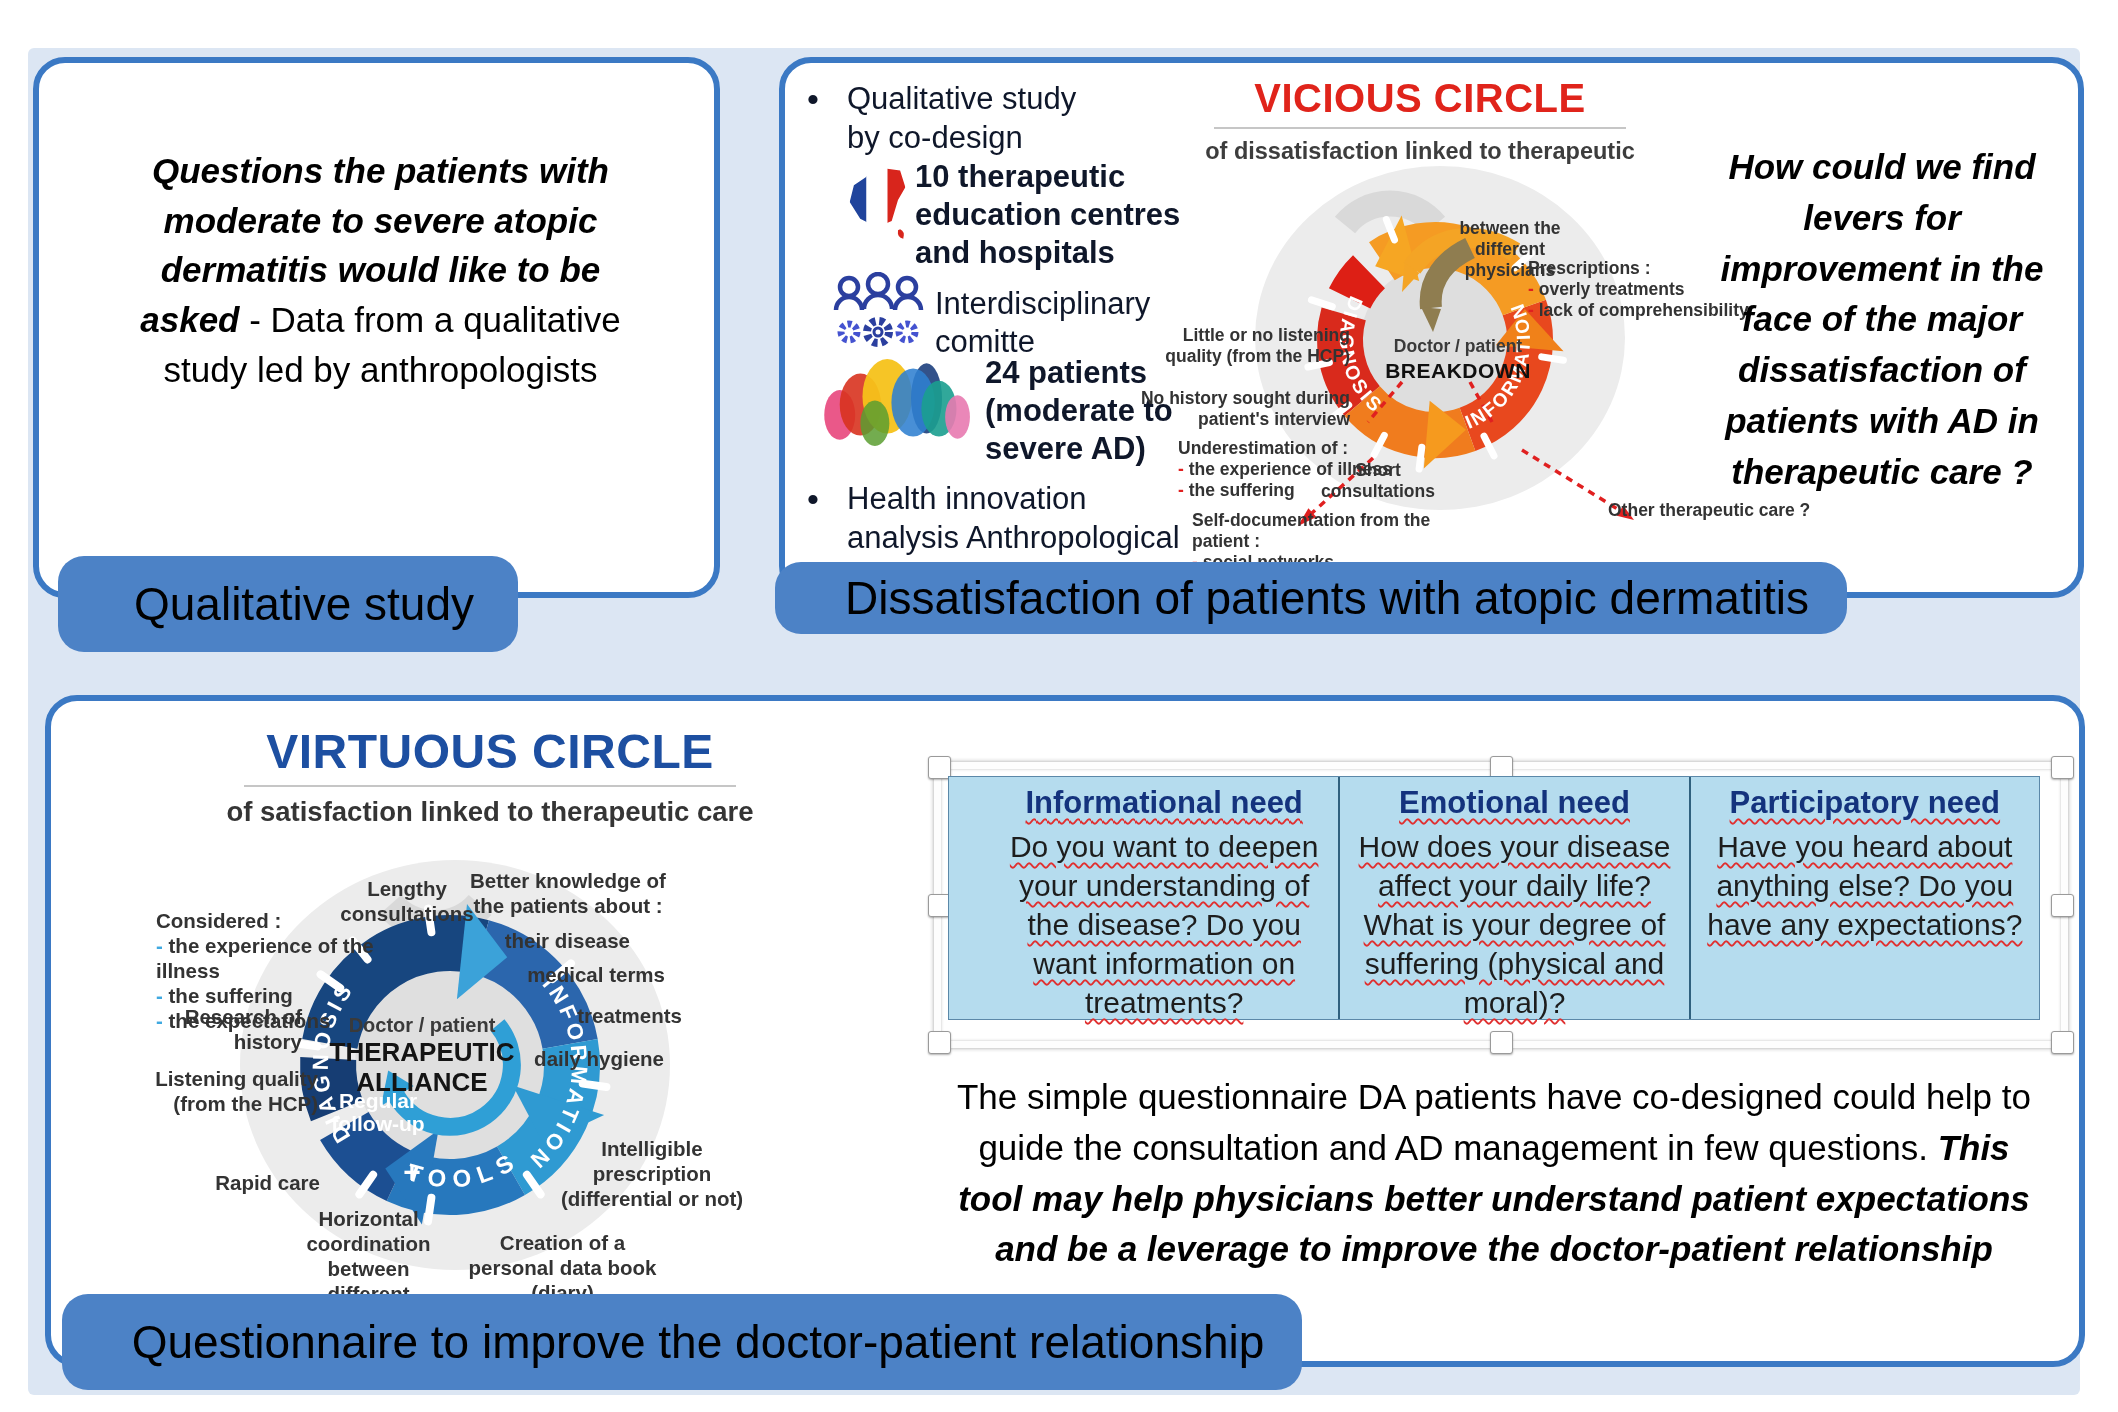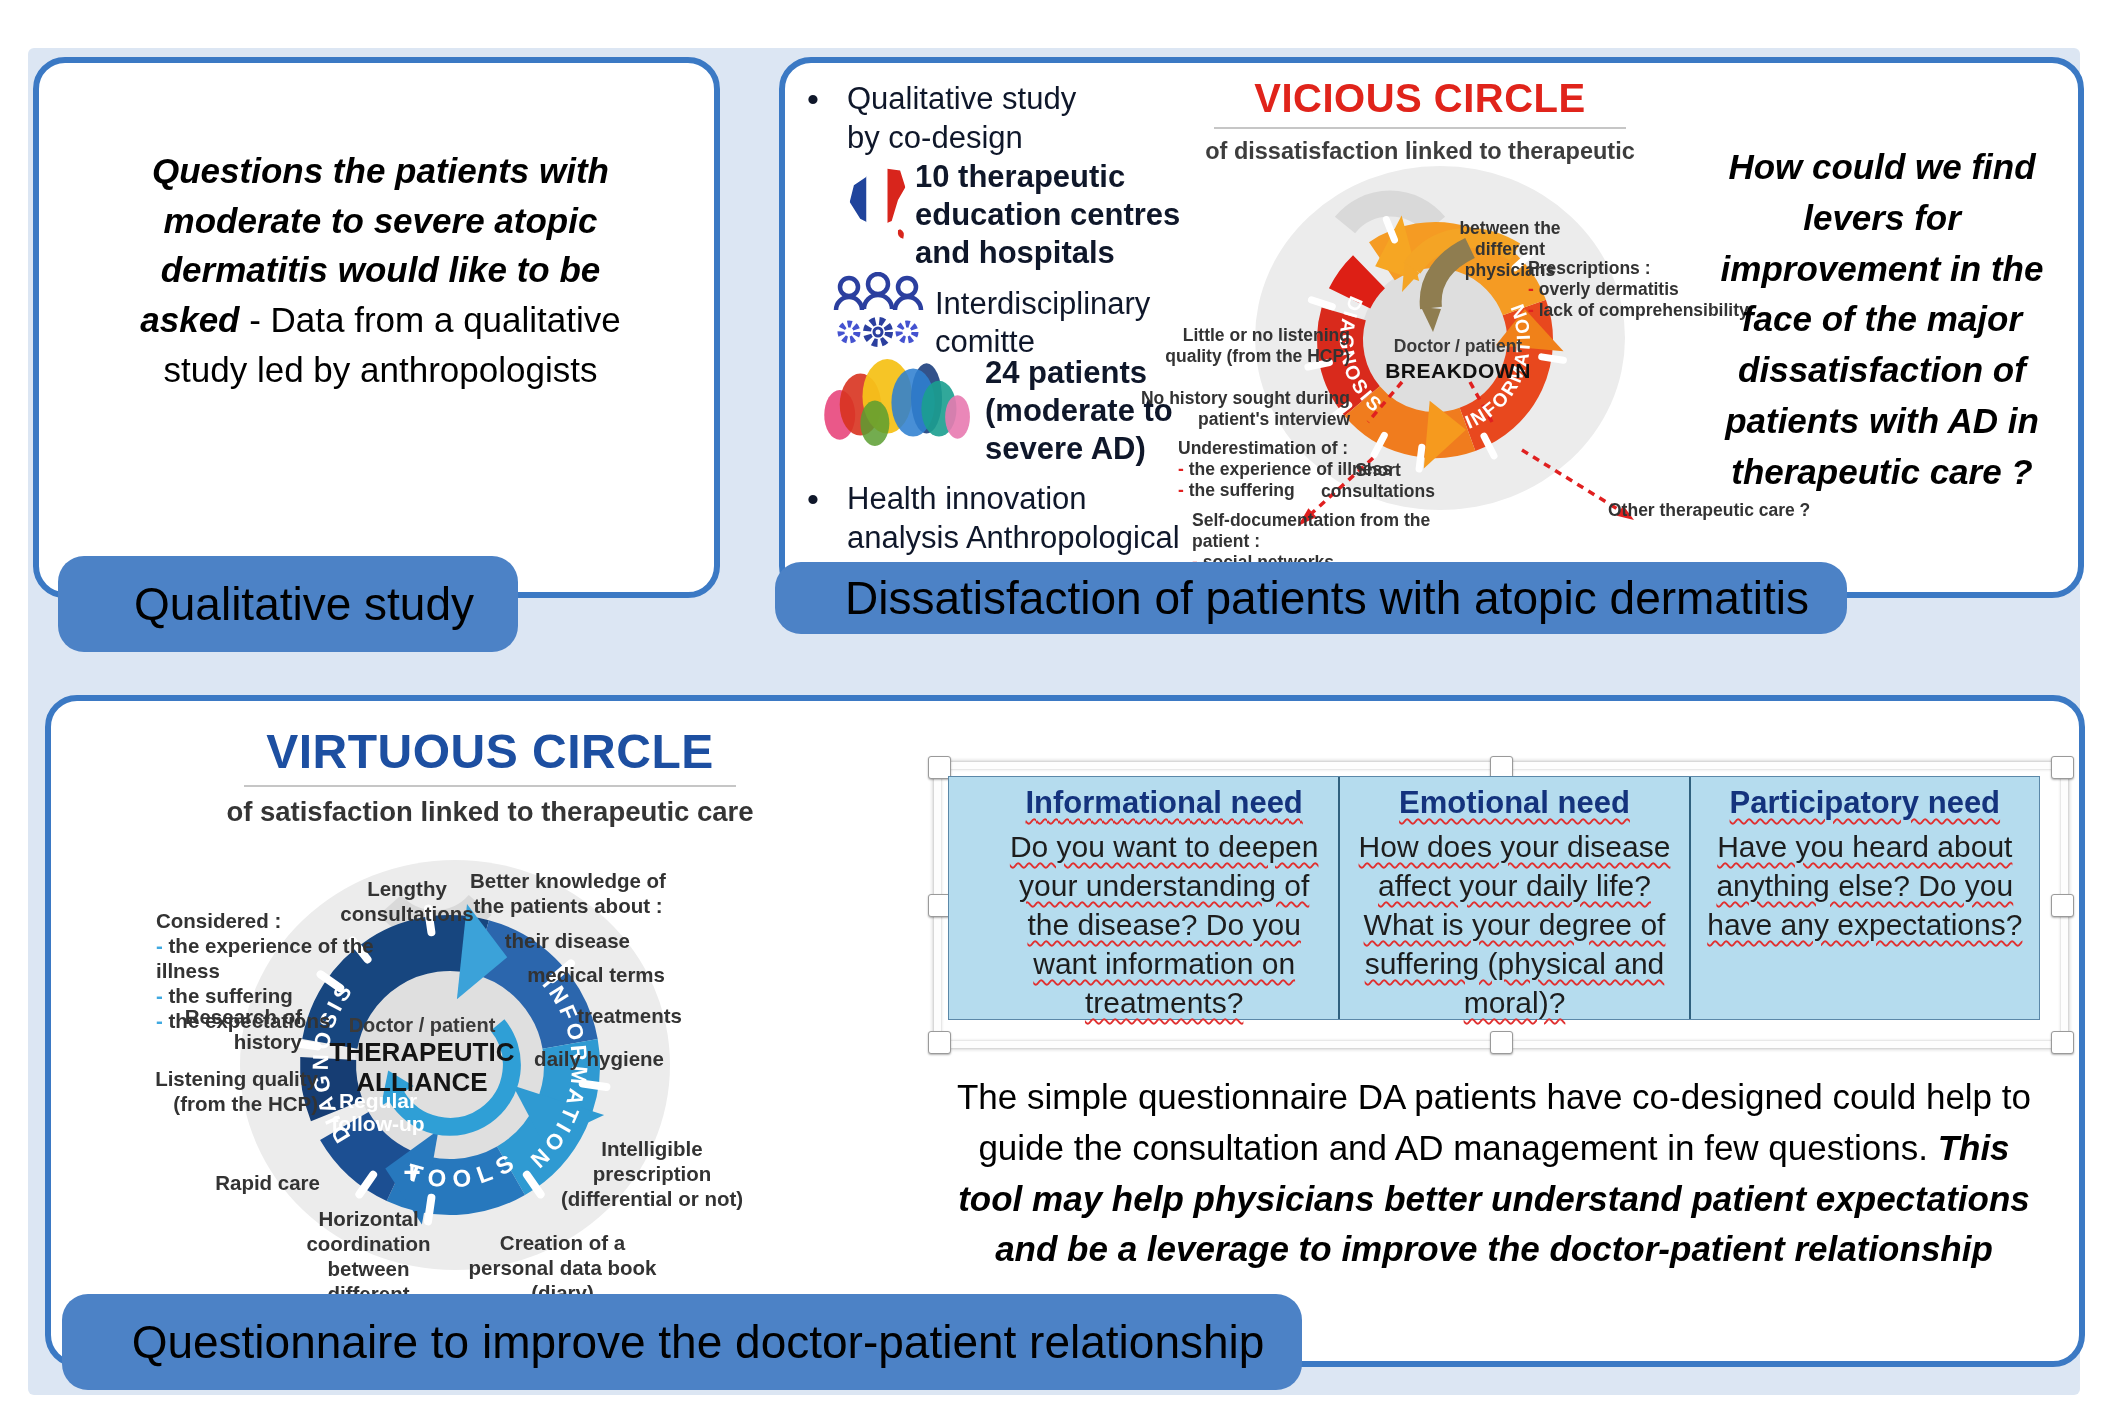--- a/index.html
+++ b/index.html
@@ -218,21 +218,21 @@
       </text>
       <text class="ringword" style="font-size:19px;letter-spacing:2px;">
         <textPath href="#vi" startOffset="50%" text-anchor="middle">INFORMATION</textPath>
       </text>
       <text x="318" y="282" text-anchor="middle" font-size="17.5" fill="#3a3a3a" font-weight="600">Doctor / patient</text>
       <text x="318" y="308" text-anchor="middle" font-size="21" fill="#101010" font-weight="bold" letter-spacing=".5">BREAKDOWN</text>
     </svg>
     <div class="dlbl ctr" id="vl-between">between the different physicians</div>
     <div class="dlbl" id="vl-presc">
       <div>Prescriptions :</div>
-      <div class="di-red">overly dermatitis</div>
+      <div class="di-red">overly treatments</div>
       <div class="di-red">lack of comprehensibility</div>
     </div>
     <div class="dlbl ra" id="vl-listen">Little or no listening quality (from the HCP)</div>
     <div class="dlbl ra" id="vl-hist">No history sought during patient's interview</div>
     <div class="dlbl" id="vl-under">
       <div>Underestimation of :</div>
       <div class="di-red">the experience of illness</div>
       <div class="di-red">the suffering</div>
     </div>
     <div class="dlbl ctr" id="vl-short">Short consultations</div>

